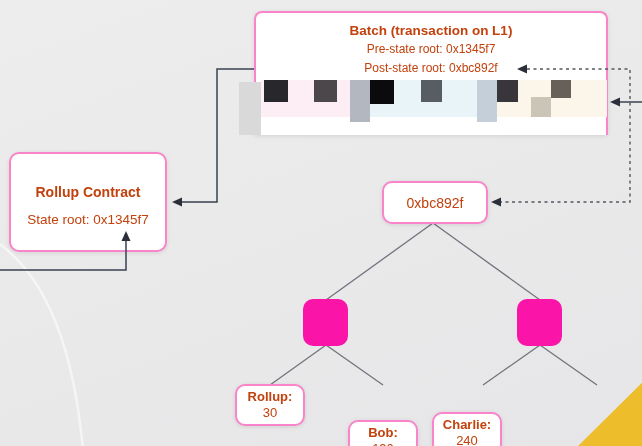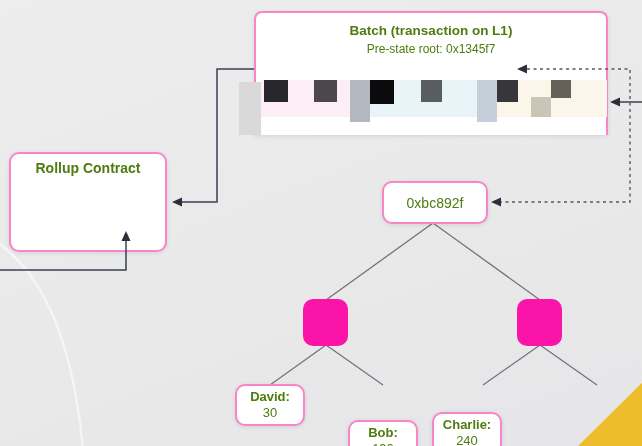--- a/index.html
+++ b/index.html
@@ -1,25 +1,25 @@
 <!DOCTYPE html>
 <html><head>
 <meta charset="utf-8">
 <style>
   html,body{margin:0;padding:0;}
   body{font-family:"Liberation Sans", sans-serif;}
   #canvas{position:relative;width:642px;height:446px;overflow:hidden;
-          background:linear-gradient(160deg,#ededee 0%,#e9e9ea 55%,#e6e6e8 100%);color:#4d7c0f;}
+          background:linear-gradient(160deg,#ededee 0%,#e9e9ea 55%,#e6e6e8 100%);color:#c2410c;}
   .box{position:absolute;background:#fff;border:2px solid #fa84ca;border-radius:10px;
        box-shadow:0 1px 4px rgba(0,0,0,.10);box-sizing:border-box;text-align:center;}
   #batch-box{left:254px;top:11px;width:354px;height:124px;border-bottom:none;
              border-radius:8px 8px 0 0;padding-top:8px;}
   #batch-box .t{font-weight:bold;font-size:13.5px;line-height:19px;}
   #batch-box .l{font-size:12px;line-height:19px;}
-  #rollup-box{left:9px;top:152px;width:158px;height:100px;padding-top:4px;}
+  #rollup-box{left:9px;top:152px;width:158px;height:100px;padding-top:28px;}
   #rollup-box .t{font-weight:bold;font-size:14px;line-height:20px;margin-bottom:8px;}
   #rollup-box .l{font-size:13.5px;line-height:20px;}
   #root-node{left:382px;top:181px;width:106px;height:43px;display:flex;
              align-items:center;justify-content:center;font-size:14px;}
   .branch{position:absolute;width:45px;height:47px;border-radius:10px;}
   #branch-left{left:303px;top:299px;}
   #branch-right{left:517px;top:299px;}
   .leaf{top:384px;width:70px;height:42px;display:flex;flex-direction:column;
         align-items:center;justify-content:center;font-size:13px;line-height:16px;}
   .leaf .n{font-weight:bold;}
@@ -51,51 +51,53 @@
       <path d="M326 345 L270 385"></path>
       <path d="M326 345 L383 385"></path>
       <path d="M540 345 L483 385"></path>
       <path d="M540 345 L597 385"></path>
     </g>
   </svg>
 
   <div id="batch-box" class="box">
     <div class="t">Batch (transaction on L1)</div>
     <div class="l">Pre-state root: 0x1345f7</div>
+    <div class="l">Post-state root: 0xbc892f</div>
   </div>
 
   <div id="strip">
       <div style="left: 239px; top: 82px; width: 22px; height: 53px; background: rgb(217, 217, 218);"></div>
       <div style="left: 261px; top: 80px; width: 89px; height: 37px; background: rgb(253, 238, 246);"></div>
       <div style="left: 350px; top: 80px; width: 20px; height: 42px; background: rgb(179, 183, 191);"></div>
       <div style="left: 370px; top: 80px; width: 107px; height: 37px; background: rgb(233, 244, 249);"></div>
       <div style="left: 477px; top: 80px; width: 20px; height: 42px; background: rgb(197, 207, 217);"></div>
       <div style="left: 497px; top: 80px; width: 110px; height: 37px; background: rgb(251, 245, 234);"></div>
       <div style="left: 264px; top: 80px; width: 24px; height: 22px; background: rgb(40, 39, 44);"></div>
       <div style="left: 314px; top: 80px; width: 23px; height: 22px; background: rgb(76, 71, 75);"></div>
       <div style="left: 370px; top: 80px; width: 24px; height: 24px; background: rgb(11, 11, 13);"></div>
       <div style="left: 421px; top: 80px; width: 21px; height: 22px; background: rgb(87, 93, 97);"></div>
       <div style="left: 497px; top: 80px; width: 21px; height: 22px; background: rgb(57, 54, 59);"></div>
       <div style="left: 531px; top: 97px; width: 20px; height: 20px; background: rgb(203, 197, 183);"></div>
       <div style="left: 551px; top: 80px; width: 20px; height: 18px; background: rgb(103, 96, 89);"></div>
     </div>
 
   <div id="rollup-box" class="box">
     <div class="t">Rollup Contract</div>
+    <div class="l">State root: 0x1345f7</div>
   </div>
 
   <div id="root-node" class="box">
     <span>0xbc892f</span>
   </div>
 
   <div id="branch-left" class="branch" style="background: rgb(251, 20, 168);"></div>
   <div id="branch-right" class="branch" style="background: rgb(251, 20, 168);"></div>
 
   <div id="leaf-alice" class="box leaf">
-    <span class="n">David:</span>
+    <span class="n">Rollup:</span>
     <span class="v">30</span>
   </div>
   <div id="leaf-bob" class="box leaf">
     <span class="n">Bob:</span>
     <span class="v">190</span>
   </div>
   <div id="leaf-charlie" class="box leaf">
     <span class="n">Charlie:</span>
     <span class="v">240</span>
   </div>

